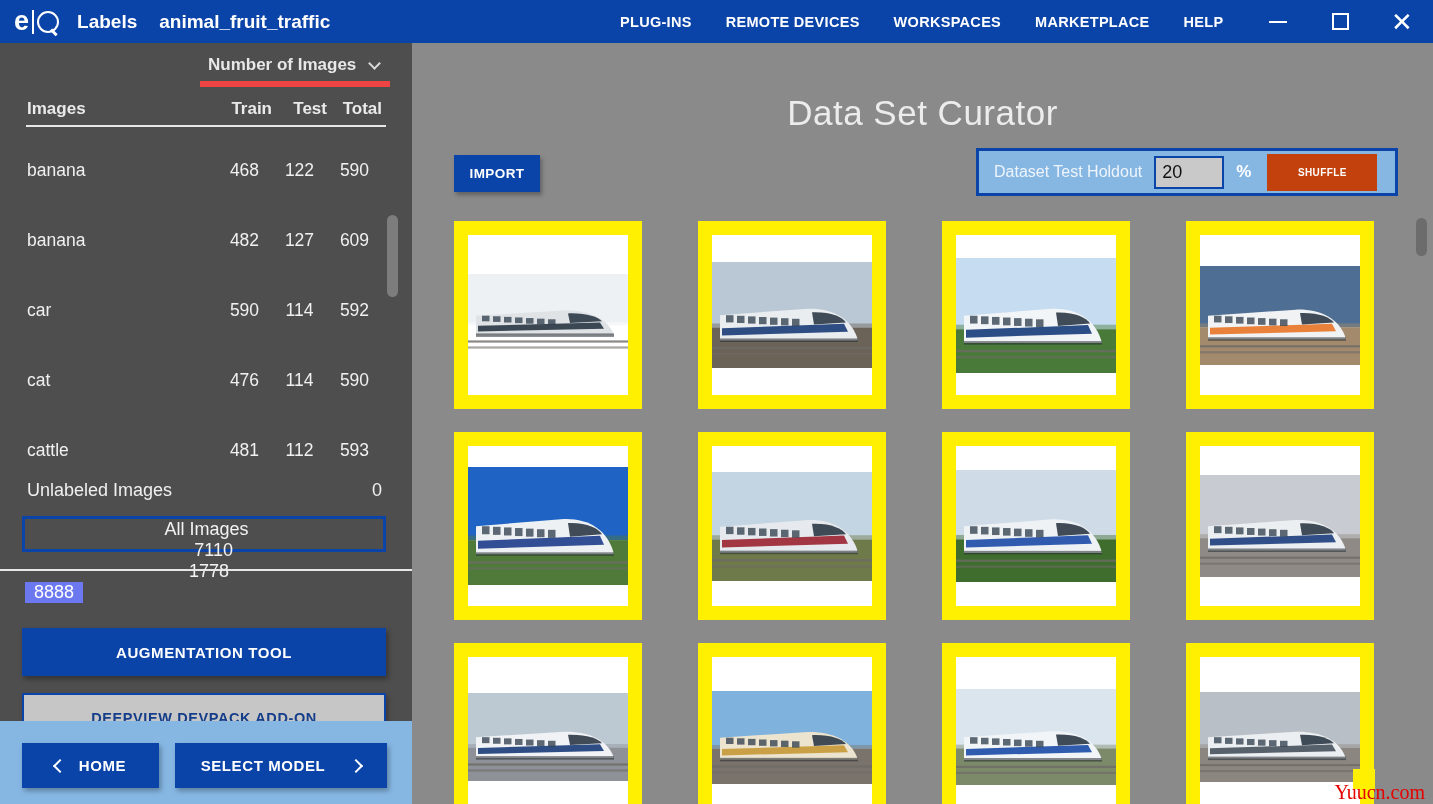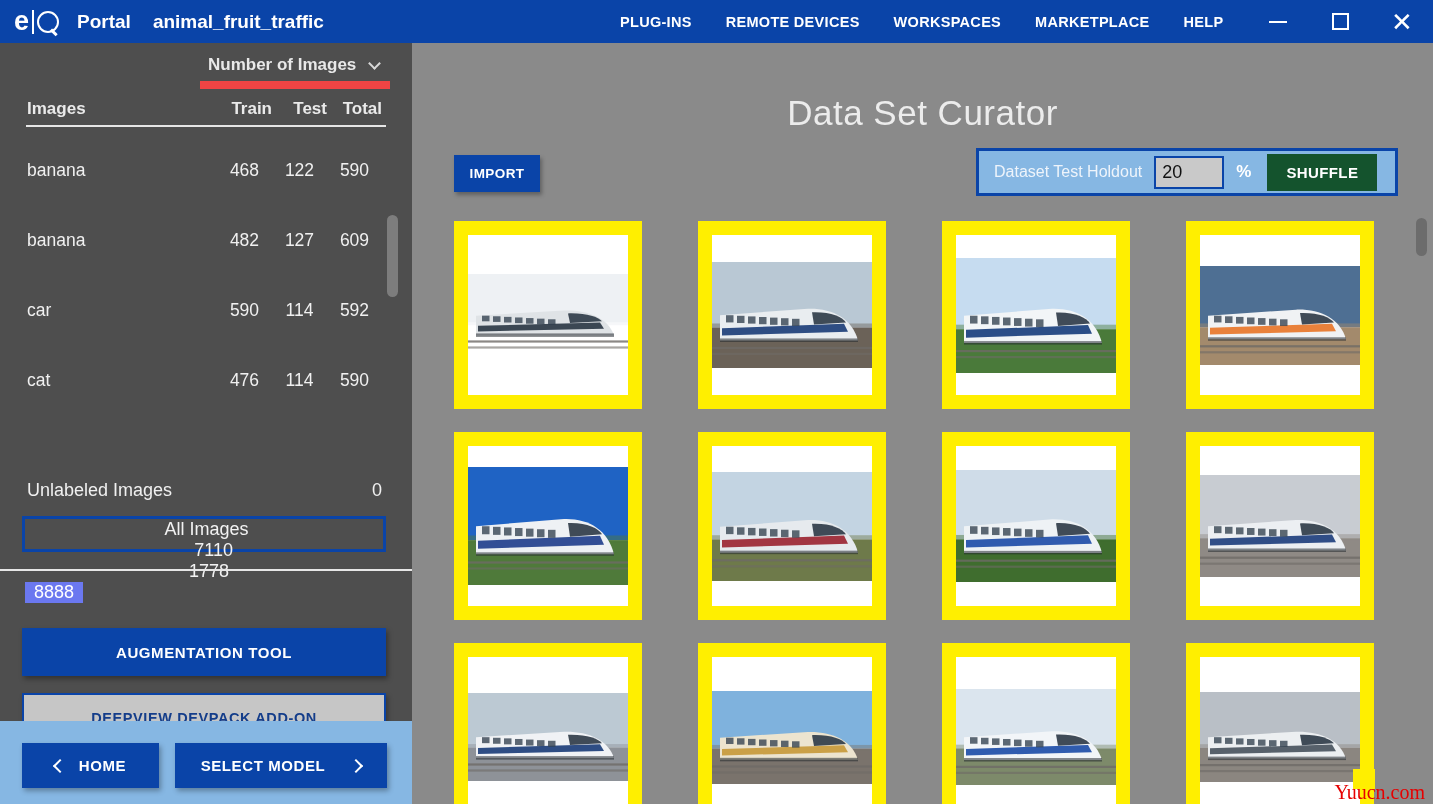--- a/index.html
+++ b/index.html
@@ -55,21 +55,21 @@
     position: absolute; left: 0; top: 43px; width: 412px; height: 678px;
     background: #4e4e4e;
   }
   .sb-select-wrap {
     position: absolute; left: 200px; top: 10px; width: 190px;
   }
   .sb-select {
     display: flex; align-items: center; justify-content: space-between;
     color: #e8e8e8; font-size: 17px; font-weight: bold;
     padding: 2px 6px 6px 8px; cursor: pointer;
-    border-bottom: 8px solid #ef4444;
+    border-bottom: 6px solid #ef4444;
   }
   .chev-d {
     display: inline-block; width: 9px; height: 9px;
     border-right: 2px solid #d8d8d8; border-bottom: 2px solid #d8d8d8;
     transform: rotate(45deg); margin-bottom: 4px; margin-right: 5px;
   }
   .sb-table { position: absolute; left: 0; top: 56px; width: 412px; }
   .sb-head {
     display: flex; align-items: flex-end;
     padding: 0 30px 6px 27px; margin-bottom: 0;
@@ -200,22 +200,22 @@
     display: flex; align-items: center; padding-left: 15px; gap: 12px;
   }
   .holdout-label { color: #eef4fb; font-size: 16px; }
   .holdout-input {
     width: 70px; height: 33px; background: #c9c9c9; border: 2px solid #0a44a8;
     font-family: inherit; font-size: 18px; color: #111; padding-left: 6px;
   }
   .holdout-pct { color: #ffffff; font-size: 17px; font-weight: bold; }
   .btn-shuffle {
     margin-left: 4px; width: 110px; height: 37px;
-    background: #14532d; color: #fff; border: none;
-    font-family: inherit; font-size: 15px; font-weight: bold; letter-spacing: .4px;
+    background: #c2410c; color: #fff; border: none;
+    font-family: inherit; font-size: 10px; font-weight: bold; letter-spacing: .4px;
     cursor: pointer;
   }
 
   
   .grid {
     position: absolute; left: 42px; top: 178px; width: 944px;
     display: grid; grid-template-columns: repeat(4, 188px);
     column-gap: 56px; row-gap: 23px;
   }
   .thumb {
@@ -253,21 +253,21 @@
 <div id="app">
 
   <div class="titlebar">
     <div class="logo">
       <span class="ltr">e</span>
       <span class="bar"></span>
       <span class="qcircle">
           <span class="qtail"></span>
         </span>
     </div>
-    <div class="tb-title">Portal</div>
+    <div class="tb-title">Labels</div>
     <div class="tb-project">animal_fruit_traffic</div>
 
     <div class="nav">
       <div class="nav-item">PLUG-INS</div>
       <div class="nav-item">REMOTE DEVICES</div>
       <div class="nav-item">WORKSPACES</div>
       <div class="nav-item">MARKETPLACE</div>
       <div class="nav-item">HELP</div>
     </div>
 
@@ -319,20 +319,26 @@
           <span class="c-label">car</span>
           <span class="c-num">590</span>
           <span class="c-num">114</span>
           <span class="c-num">592</span>
         </div>
         <div class="sb-row">
           <span class="c-label">cat</span>
           <span class="c-num">476</span>
           <span class="c-num">114</span>
           <span class="c-num">590</span>
+        </div>
+        <div class="sb-row">
+          <span class="c-label">cattle</span>
+          <span class="c-num">481</span>
+          <span class="c-num">112</span>
+          <span class="c-num">593</span>
         </div>
 
         <div class="sb-scroll">
           <div class="sb-thumb"></div>
         </div>
       </div>
     </div>
 
     <div class="sb-unlabeled" style="position:absolute; left:0; top:430px; width:412px;">
       <span class="c-label">Unlabeled Images</span>

